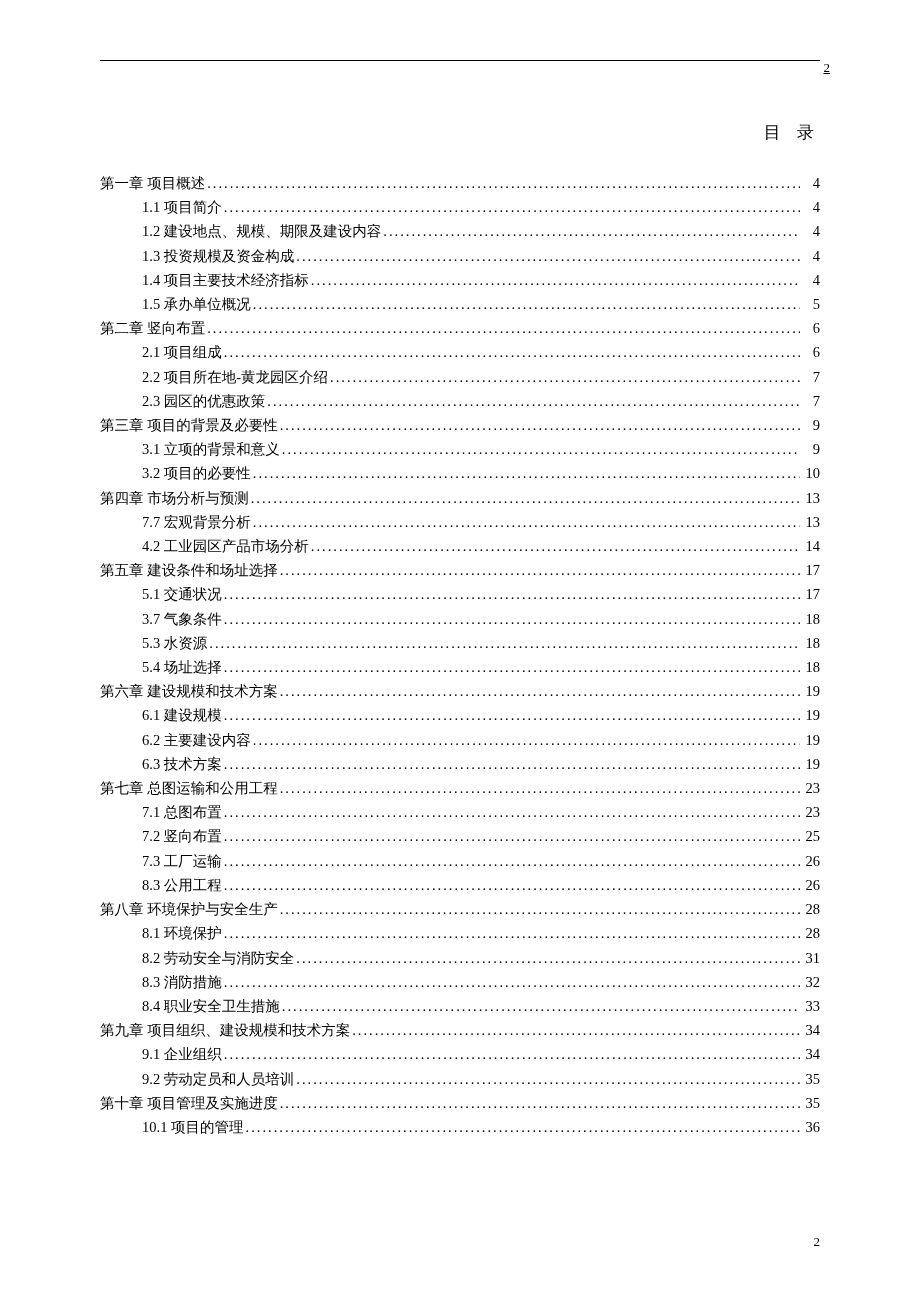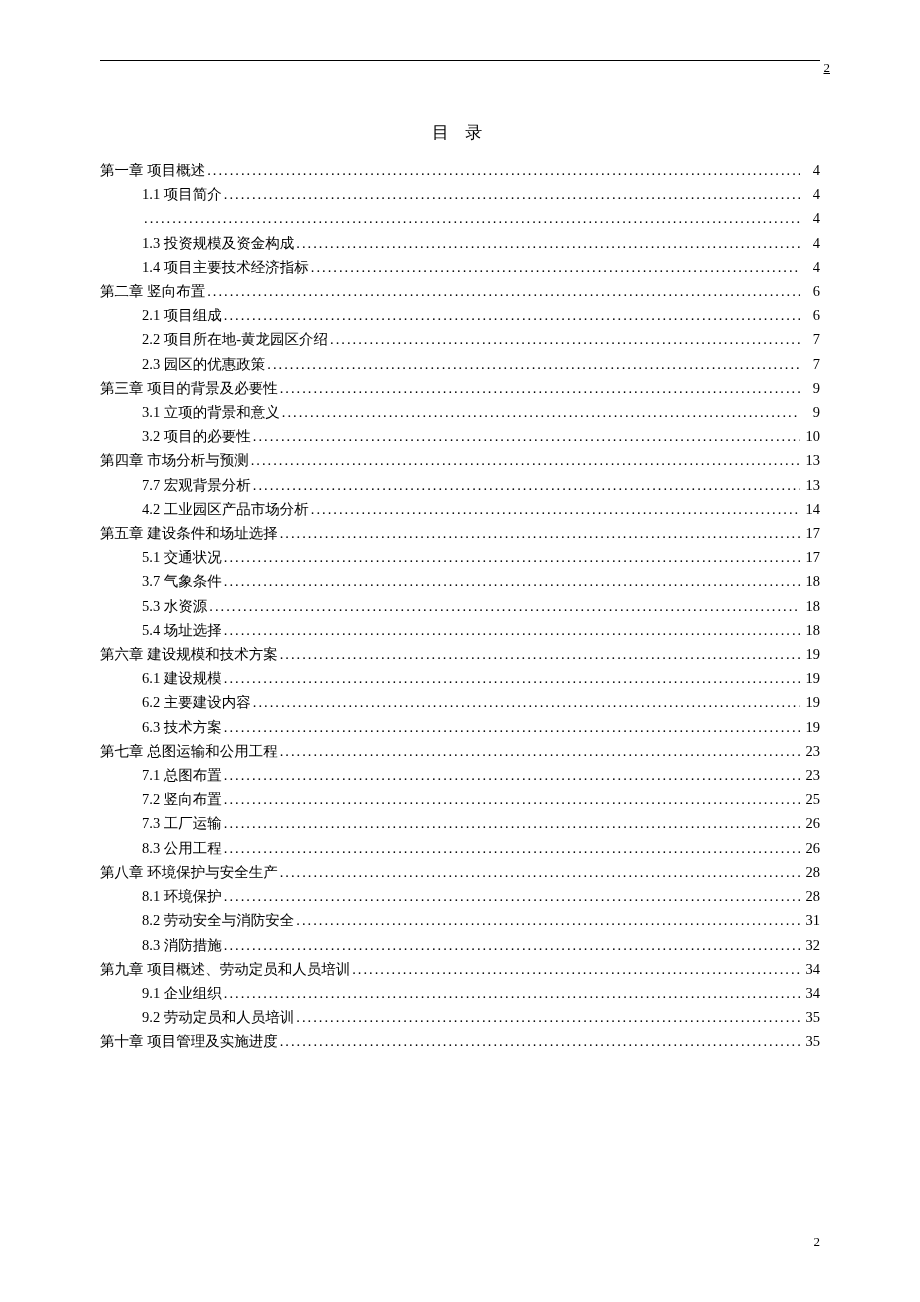--- a/index.html
+++ b/index.html
@@ -21,24 +21,24 @@
     margin: 0 0 8px 0;
   }
   .header-pagenum {
     position: absolute;
     top: 60px;
     right: 90px;
     font-size: 13px;
     text-decoration: underline;
   }
   .title {
-    text-align: center;
+    text-align: right;
     font-size: 17px;
     letter-spacing: 6px;
-    margin: 60px 0 14px 0;
+    margin: 60px 0 27px 0;
     font-weight: normal;
   }
   .toc {
     font-size: 14.5px;
     line-height: 1.67;
   }
   .toc-row {
     display: flex;
     white-space: nowrap;
   }
@@ -92,33 +92,39 @@
         <span class="toc-label">第一章 项目概述</span>
         <span class="toc-leader"></span>
         <span class="toc-page">4</span>
       </div>
       <div class="toc-row level-1">
         <span class="toc-label">1.1 项目简介</span>
         <span class="toc-leader"></span>
         <span class="toc-page">4</span>
       </div>
       <div class="toc-row level-1">
+        <span class="toc-label">1.2 建设地点、规模、期限及建设内容</span>
         <span class="toc-leader"></span>
         <span class="toc-page">4</span>
       </div>
       <div class="toc-row level-1">
         <span class="toc-label">1.3 投资规模及资金构成</span>
         <span class="toc-leader"></span>
         <span class="toc-page">4</span>
       </div>
       <div class="toc-row level-1">
         <span class="toc-label">1.4 项目主要技术经济指标</span>
         <span class="toc-leader"></span>
         <span class="toc-page">4</span>
       </div>
+      <div class="toc-row level-1">
+        <span class="toc-label">1.5 承办单位概况</span>
+        <span class="toc-leader"></span>
+        <span class="toc-page">5</span>
+      </div>
       <div class="toc-row level-0">
         <span class="toc-label">第二章 竖向布置</span>
         <span class="toc-leader"></span>
         <span class="toc-page">6</span>
       </div>
       <div class="toc-row level-1">
         <span class="toc-label">2.1 项目组成</span>
         <span class="toc-leader"></span>
         <span class="toc-page">6</span>
       </div>
@@ -245,37 +251,47 @@
       <div class="toc-row level-1">
         <span class="toc-label">8.2 劳动安全与消防安全</span>
         <span class="toc-leader"></span>
         <span class="toc-page">31</span>
       </div>
       <div class="toc-row level-1">
         <span class="toc-label">8.3 消防措施</span>
         <span class="toc-leader"></span>
         <span class="toc-page">32</span>
       </div>
-      <div class="toc-row level-0">
-        <span class="toc-label">第九章 项目概述、劳动定员和人员培训</span>
+      <div class="toc-row level-1">
+        <span class="toc-label">8.4 职业安全卫生措施</span>
+        <span class="toc-leader"></span>
+        <span class="toc-page">33</span>
+      </div>
+      <div class="toc-row level-0">
+        <span class="toc-label">第九章 项目组织、建设规模和技术方案</span>
         <span class="toc-leader"></span>
         <span class="toc-page">34</span>
       </div>
       <div class="toc-row level-1">
         <span class="toc-label">9.1 企业组织</span>
         <span class="toc-leader"></span>
         <span class="toc-page">34</span>
       </div>
       <div class="toc-row level-1">
         <span class="toc-label">9.2 劳动定员和人员培训</span>
         <span class="toc-leader"></span>
         <span class="toc-page">35</span>
       </div>
       <div class="toc-row level-0">
         <span class="toc-label">第十章 项目管理及实施进度</span>
         <span class="toc-leader"></span>
         <span class="toc-page">35</span>
       </div>
+      <div class="toc-row level-1">
+        <span class="toc-label">10.1 项目的管理</span>
+        <span class="toc-leader"></span>
+        <span class="toc-page">36</span>
+      </div>
     </div>
 
   <div class="footer-pagenum">2</div>
 
 </div>
 
 </body></html>

